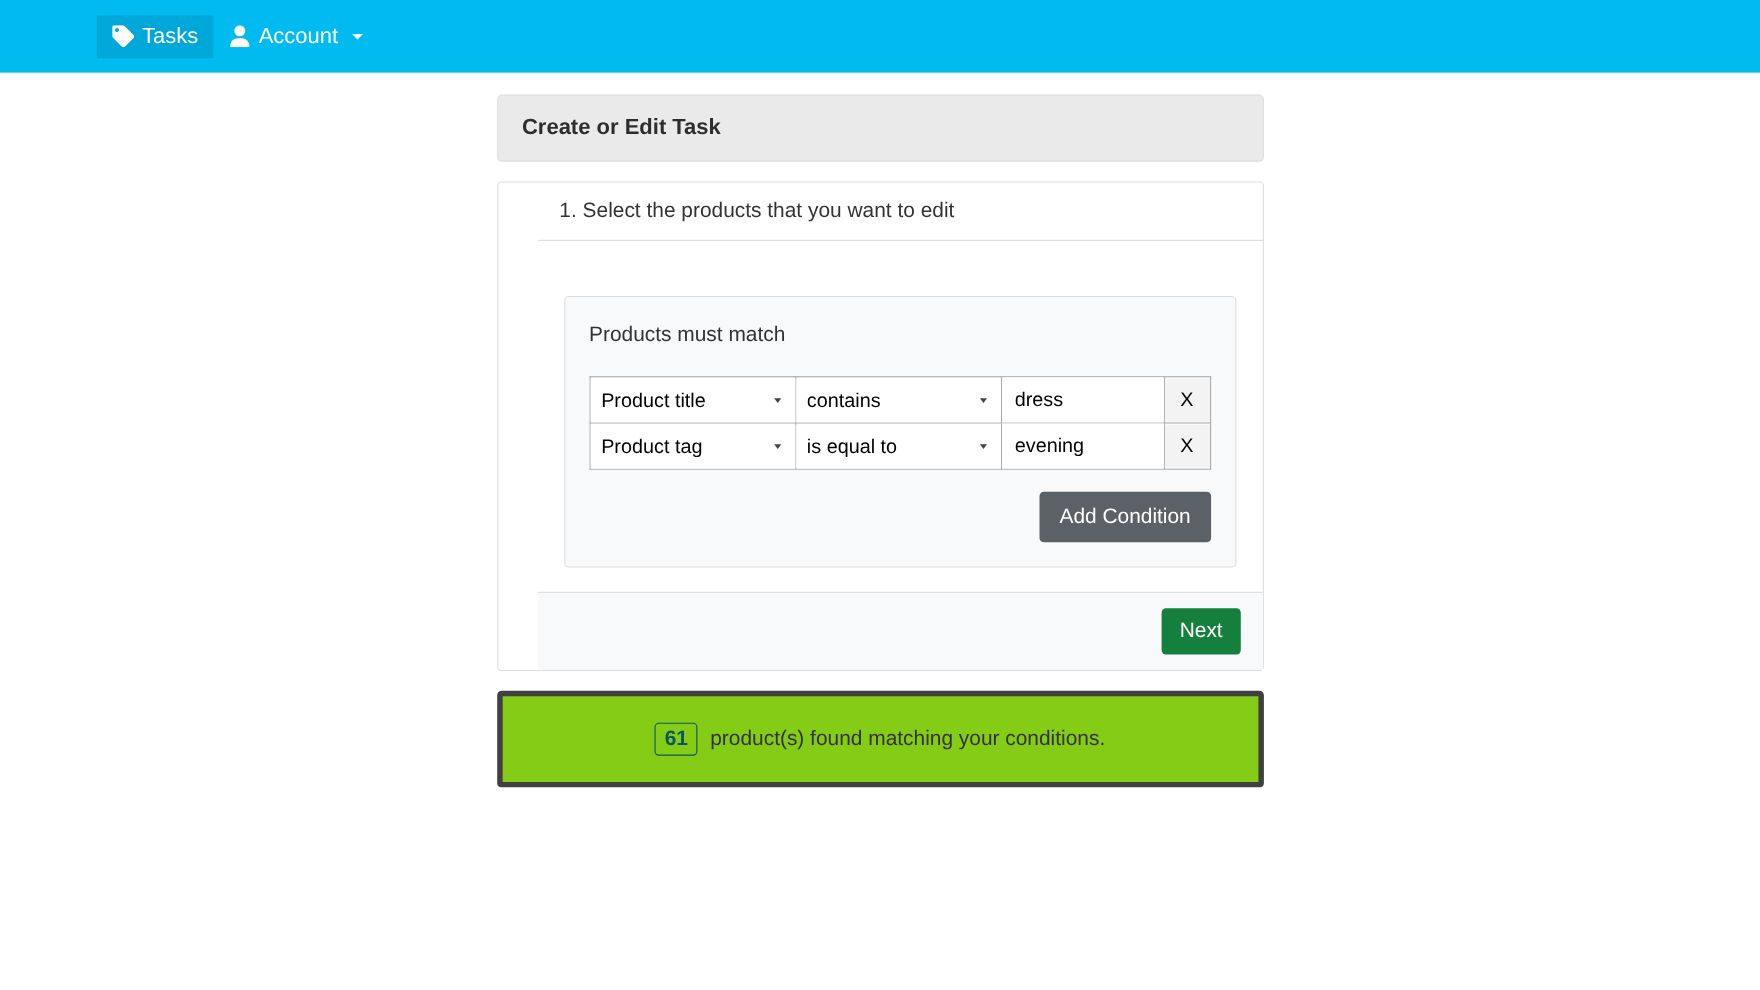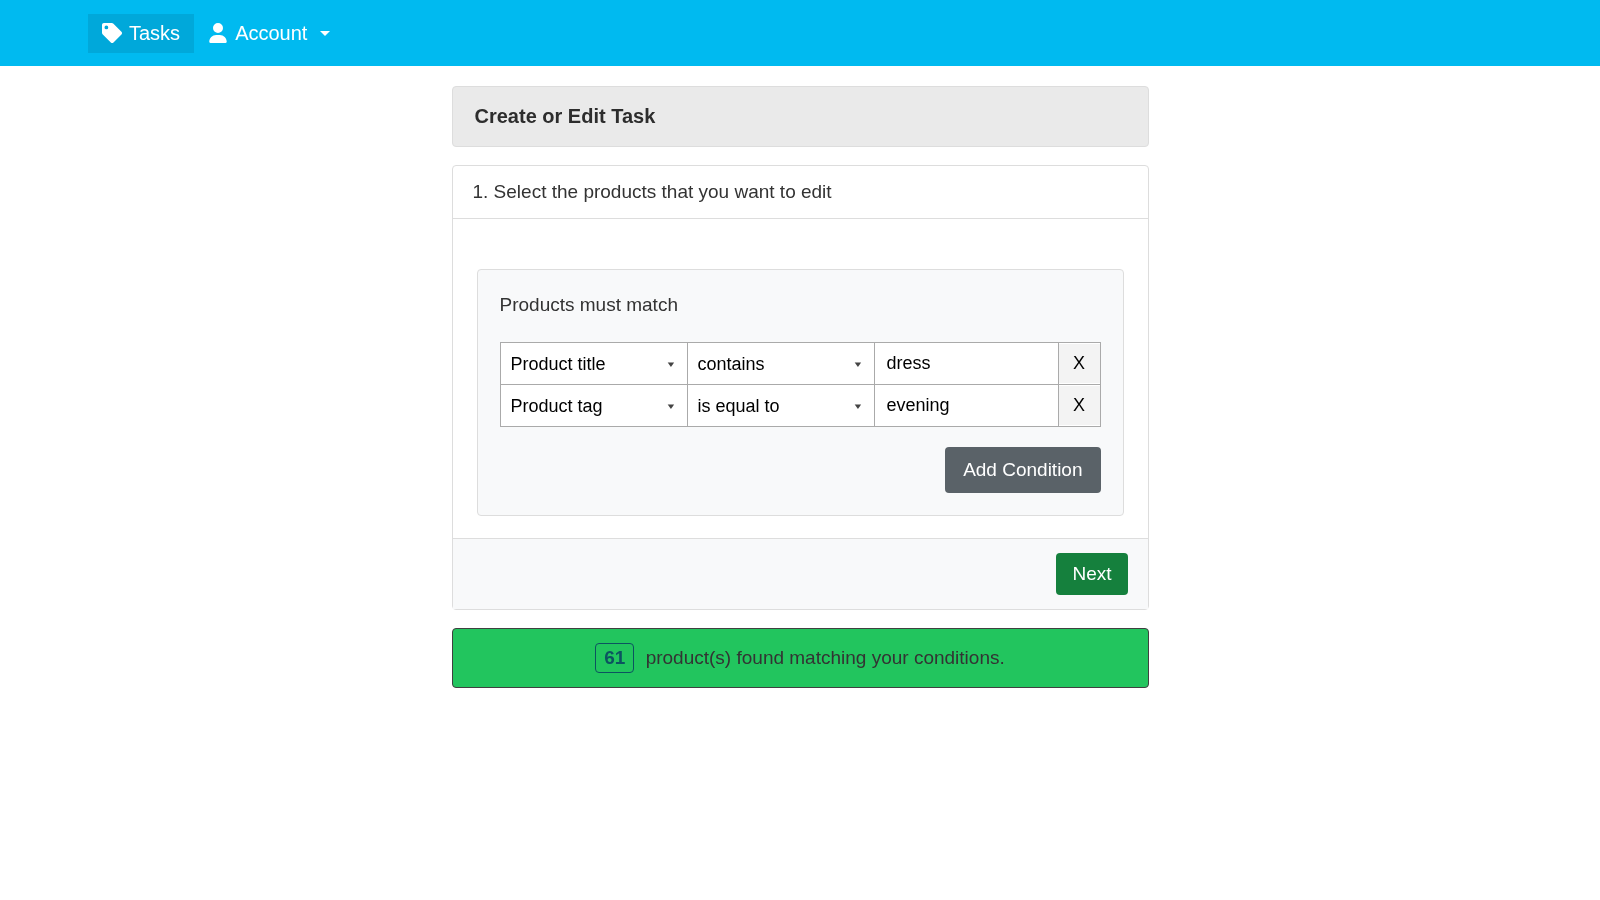--- a/index.html
+++ b/index.html
@@ -9,21 +9,21 @@
 .nav-item { display: inline-flex; align-items: center; color: #fff; padding: 8px 14px; font-size: 20px; cursor: pointer; gap: 7px; }
 .nav-item.active { background: #00a8da; }
 .nav-item svg { width: 20px; height: 20px; fill: #fff; }
 .nav-caret { display: inline-block; width: 0; height: 0; border-left: 5px solid transparent; border-right: 5px solid transparent; border-top: 5px solid #fff; margin-left: 6px; }
 
 .container { width: 697px; margin: 0 auto; padding-top: 20px; }
 
 .card-header { background: #eaeaea; border: 1px solid #ddd; border-radius: 4px; padding: 18px 22px; }
 .card-header h3 { font-size: 20px; font-weight: 700; color: #2d2d2d; }
 
-.panel { border: 1px solid #ddd; border-radius: 4px; margin-top: 18px; }
+.panel { border: 1px solid #ddd; border-radius: 4px; margin-top: 18px; padding-left: 36px; }
 .panel-heading { border-bottom: 1px solid #ddd; padding: 15px 20px; font-size: 19px; color: #333; }
 .panel-body { padding: 22px 24px; }
 
 .radio-group { margin-bottom: 18px; }
 .radio-row { display: flex; align-items: center; gap: 10px; margin-bottom: 5px; font-size: 19px; color: #2b2b2b; }
 .radio-row input[type=radio] { width: 15px; height: 15px; cursor: pointer; }
 
 .conditions-box { border: 1px solid #ddd; border-radius: 4px; background: #f8f9fa; padding: 24px 22px 22px 22px; margin-top: 28px; }
 
 .match-row { display: flex; align-items: center; gap: 38px; font-size: 19px; margin-bottom: 26px; }
@@ -42,21 +42,21 @@
 .cond-table td.col-op { width: 187px; }
 .cond-table td.col-value { width: auto; }
 .cond-table td.col-remove { width: 42px; text-align: center; }
 
 .add-row { text-align: right; margin-top: 20px; }
 .btn-add { background: #5a6268; color: #fff; border: none; padding: 12px 18px; font-size: 19px; border-radius: 4px; cursor: pointer; }
 
 .panel-footer { border-top: 1px solid #ddd; background: #f8f9fa; padding: 14px 20px; text-align: right; }
 .btn-next { background: #15803d; color: #fff; border: none; padding: 10px 16px; font-size: 19px; border-radius: 4px; cursor: pointer; }
 
-.alert { margin-top: 18px; background: #22c55e; border: 1px solid #404040; border-radius: 4px; padding: 14px 20px; text-align: center; font-size: 19px; color: #333; }
+.alert { margin-top: 18px; background: #84cc16; border: 5px solid #404040; border-radius: 4px; padding: 24px 20px; text-align: center; font-size: 19px; color: #333; }
 .count-badge { display: inline-block; border: 1px solid #0c5460; color: #0c5460; border-radius: 4px; padding: 3px 8px; font-weight: 700; margin-right: 6px; }
 </style>
 </head>
 <body>
 
 <div class="navbar">
   <div class="nav-item active">
     <svg viewBox="0 0 512 512">
         <path d="M0 252.1V48C0 21.5 21.5 0 48 0h204.1c12.7 0 24.9 5.1 33.9 14.1l211.9 211.9c18.7 18.7 18.7 49.1 0 67.9L293.9 497.9c-18.7 18.7-49.1 18.7-67.9 0L14.1 286C5.1 277 0 264.8 0 252.1zM112 64a48 48 0 1 0 0 96 48 48 0 1 0 0-96z"></path>
       </svg>

